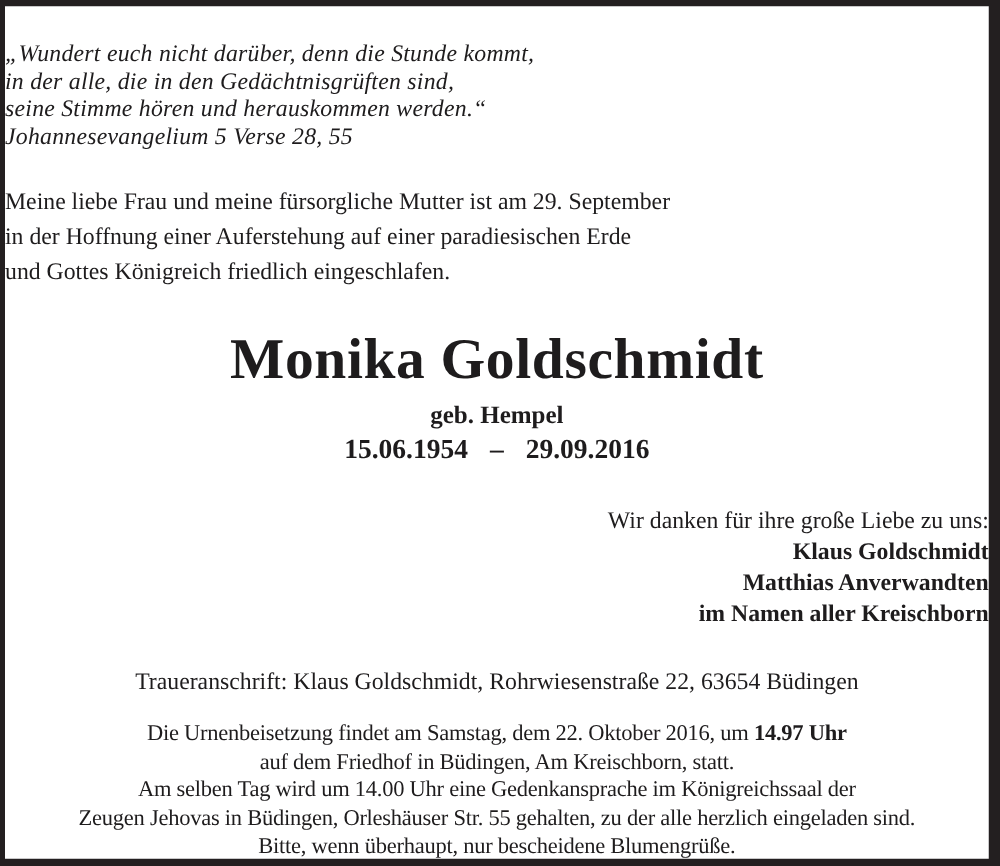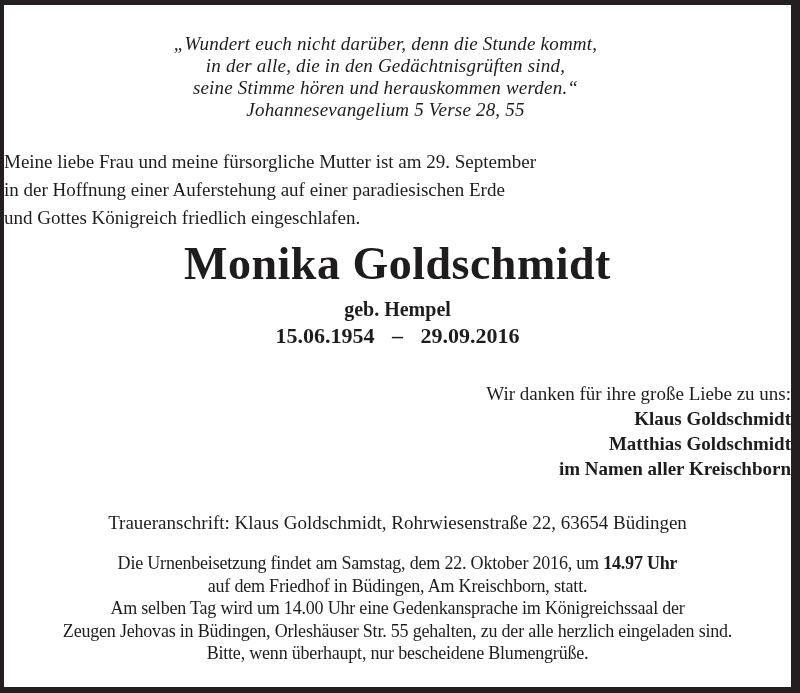--- a/index.html
+++ b/index.html
@@ -15,33 +15,33 @@
     position: absolute;
     left: 4px;
     top: 5px;
     width: 787px;
     height: 682px;
     background: #ffffff;
   }
   .quote {
     margin-top: 28px;
     padding-right: 24px;
-    text-align: center;
+    text-align: left;
     font-style: italic;
     font-size: 19px;
     line-height: 22px;
     letter-spacing: 0.2px;
   }
   .announcement {
     margin-top: 27px;
     font-size: 19px;
     line-height: 28px;
   }
   .deceased-name {
-    margin-top: 7px;
+    margin-top: 30px;
     text-align: center;
     font-weight: bold;
     font-size: 46px;
     line-height: 50px;
     letter-spacing: 0.5px;
   }
   .birth-name {
     margin-top: 9px;
     text-align: center;
     font-weight: bold;
@@ -98,21 +98,21 @@
 
   <div class="deceased-name">Monika Goldschmidt</div>
 
   <div class="birth-name">geb. Hempel</div>
 
   <div class="dates">15.06.1954 – 29.09.2016</div>
 
   <div class="thanks">
     <div>Wir danken für ihre große Liebe zu uns:</div>
     <div class="bold-line">Klaus Goldschmidt</div>
-    <div class="bold-line">Matthias Goldschmidt</div>
+    <div class="bold-line">Matthias Anverwandten</div>
     <div class="bold-line">im Namen aller Kreischborn</div>
   </div>
 
   <div class="mourning-address">Traueranschrift: Klaus Goldschmidt, Rohrwiesenstraße 22, 63654 Büdingen</div>
 
   <div class="funeral">
     <div><span>Die Urnenbeisetzung findet am Samstag, dem 22. Oktober 2016, um </span><span class="bold">14.97 Uhr</span></div>
     <div>auf dem Friedhof in Büdingen, Am Kreischborn, statt.</div>
     <div>Am selben Tag wird um 14.00 Uhr eine Gedenkansprache im Königreichssaal der</div>
     <div>Zeugen Jehovas in Büdingen, Orleshäuser Str. 55 gehalten, zu der alle herzlich eingeladen sind.</div>

